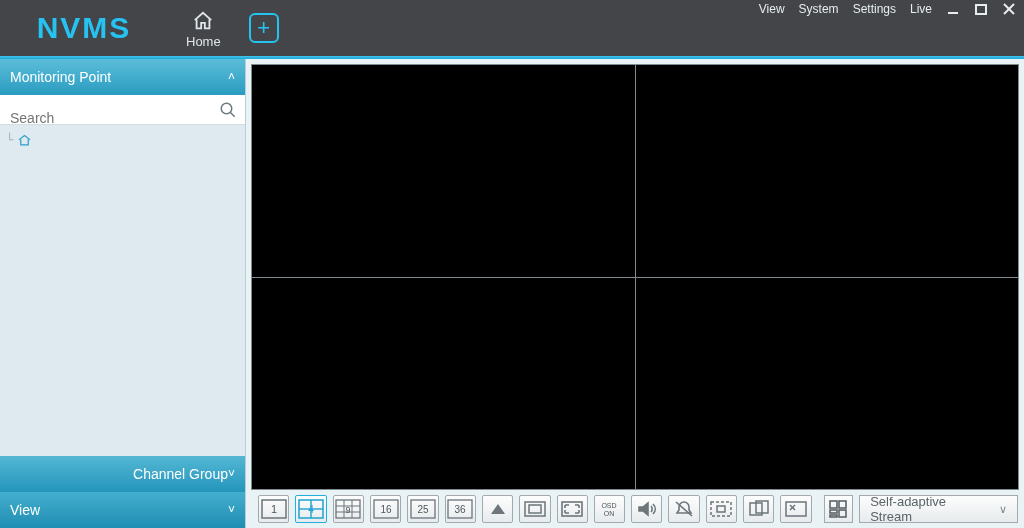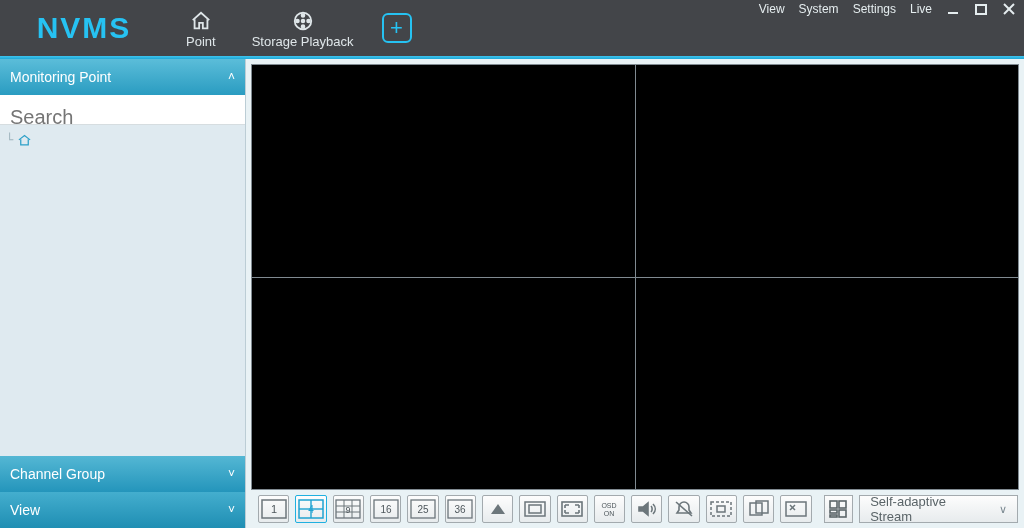--- a/index.html
+++ b/index.html
@@ -39,25 +39,25 @@
   
   .topline{height:3px;background:linear-gradient(#3fc4ee,#1ea8d6);}
 
   
   .body{flex:1;display:flex;min-height:0;}
 
   
   .sidebar{width:var(--sidebar-w);display:flex;flex-direction:column;background:var(--sidebar-bg);border-right:1px solid #bccdd5;}
   .panel-header{height:36px;padding:0 10px;display:flex;align-items:center;justify-content:space-between;color:#fff;font-size:14px;background:linear-gradient(#5bbdd9,#2a9cc1);cursor:pointer;}
   .panel-header .chev{font-size:12px;}
-  .panel-header.collapsed{background:linear-gradient(#54b7d4,#2495bb);}
+  .panel-header.collapsed{background:linear-gradient(#54b7d4,#2495bb);justify-content:flex-end;}
   .panel-header.last{background:linear-gradient(#44aece,#1f8eb3);}
 
   .search-wrap{height:30px;background:#fff;border-bottom:1px solid #d6dde0;display:flex;align-items:center;padding:0 8px;gap:6px;}
-  .search-wrap input{flex:1;border:none;outline:none;font-size:20px;color:#7a8890;background:transparent;margin-top:16px;}
+  .search-wrap input{flex:1;border:none;outline:none;font-size:14px;color:#7a8890;background:transparent;margin-top:16px;}
   .search-wrap svg{width:18px;height:18px;stroke:#6a787f;stroke-width:2;fill:none;}
 
   .tree{flex:1;background:#dfeaf0;padding:4px 0 4px 6px;font-size:14px;color:#3e4a52;overflow:hidden;}
   .tree-row{display:flex;align-items:center;gap:4px;height:22px;white-space:nowrap;overflow:hidden;text-overflow:ellipsis;padding-right:4px;}
   .tree-row .branch{color:#9fb4be;font-size:12px;font-family:monospace;}
   .tree-row svg{width:15px;height:15px;flex:0 0 auto;}
 
   
   .main{flex:1;display:flex;flex-direction:column;min-width:0;background:var(--panel-gap-bg);}
   .video-grid{flex:1;margin:5px 5px 0 5px;display:grid;grid-template-columns:1fr 1fr;grid-template-rows:1fr 1fr;gap:1px;background:#808a91;border:1px solid #808a91;}
@@ -79,32 +79,21 @@
 
 <div class="topbar">
   <div class="logo">NVMS</div>
 
   <div class="nav">
     <div class="nav-item">
       <svg viewBox="0 0 24 24" fill="none" stroke="currentColor" stroke-width="2">
           <path d="M3 11 12 3l9 8"></path>
           <path d="M5 10v10h5v-6h4v6h5V10"></path>
         </svg>
-      <span>Point</span>
-    </div>
-    <div class="nav-item">
-      <svg viewBox="0 0 24 24" fill="none" stroke="currentColor" stroke-width="2">
-          <circle cx="12" cy="12" r="9"></circle>
-          <circle cx="12" cy="6" r="1.5" fill="currentColor"></circle>
-          <circle cx="18" cy="12" r="1.5" fill="currentColor"></circle>
-          <circle cx="12" cy="18" r="1.5" fill="currentColor"></circle>
-          <circle cx="6" cy="12" r="1.5" fill="currentColor"></circle>
-          <circle cx="12" cy="12" r="1.5" fill="currentColor"></circle>
-        </svg>
-      <span>Storage Playback</span>
+      <span>Home</span>
     </div>
     <div class="nav-add">
       <div class="plus">+</div>
     </div>
   </div>
 
   <div class="sysmenu">
     <span>View</span>
     <span>System</span>
     <span>Settings</span>

